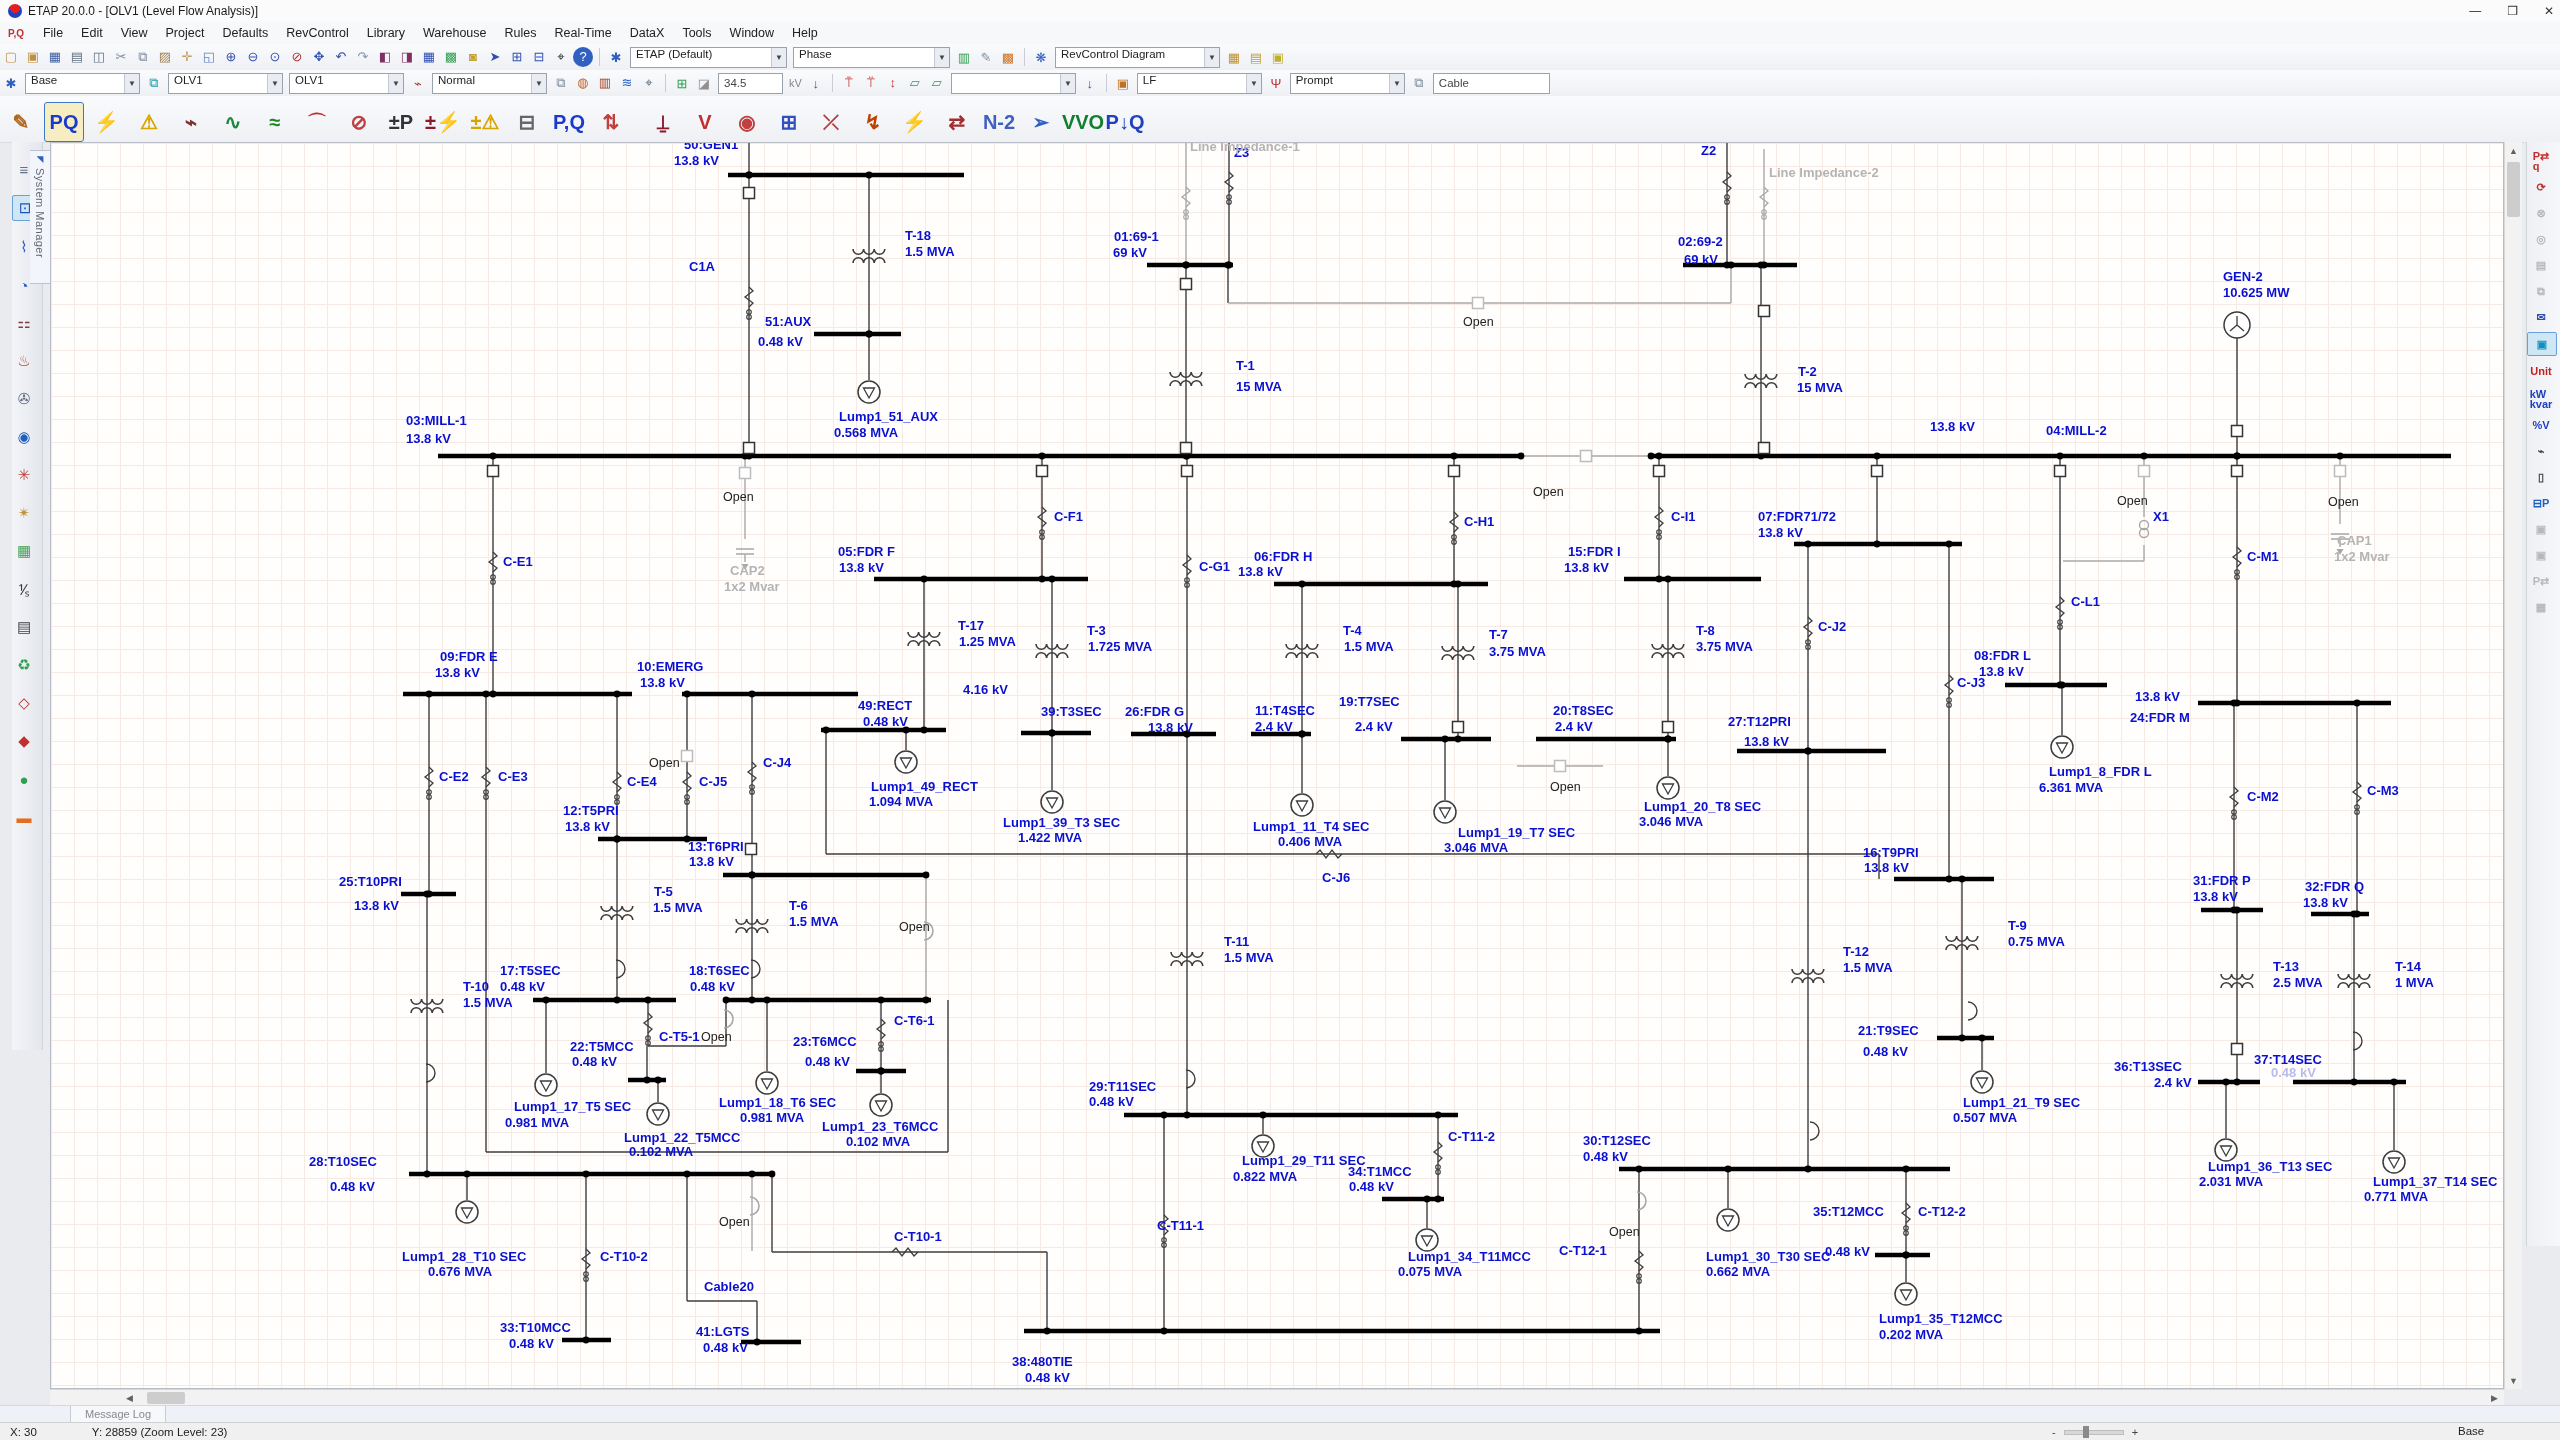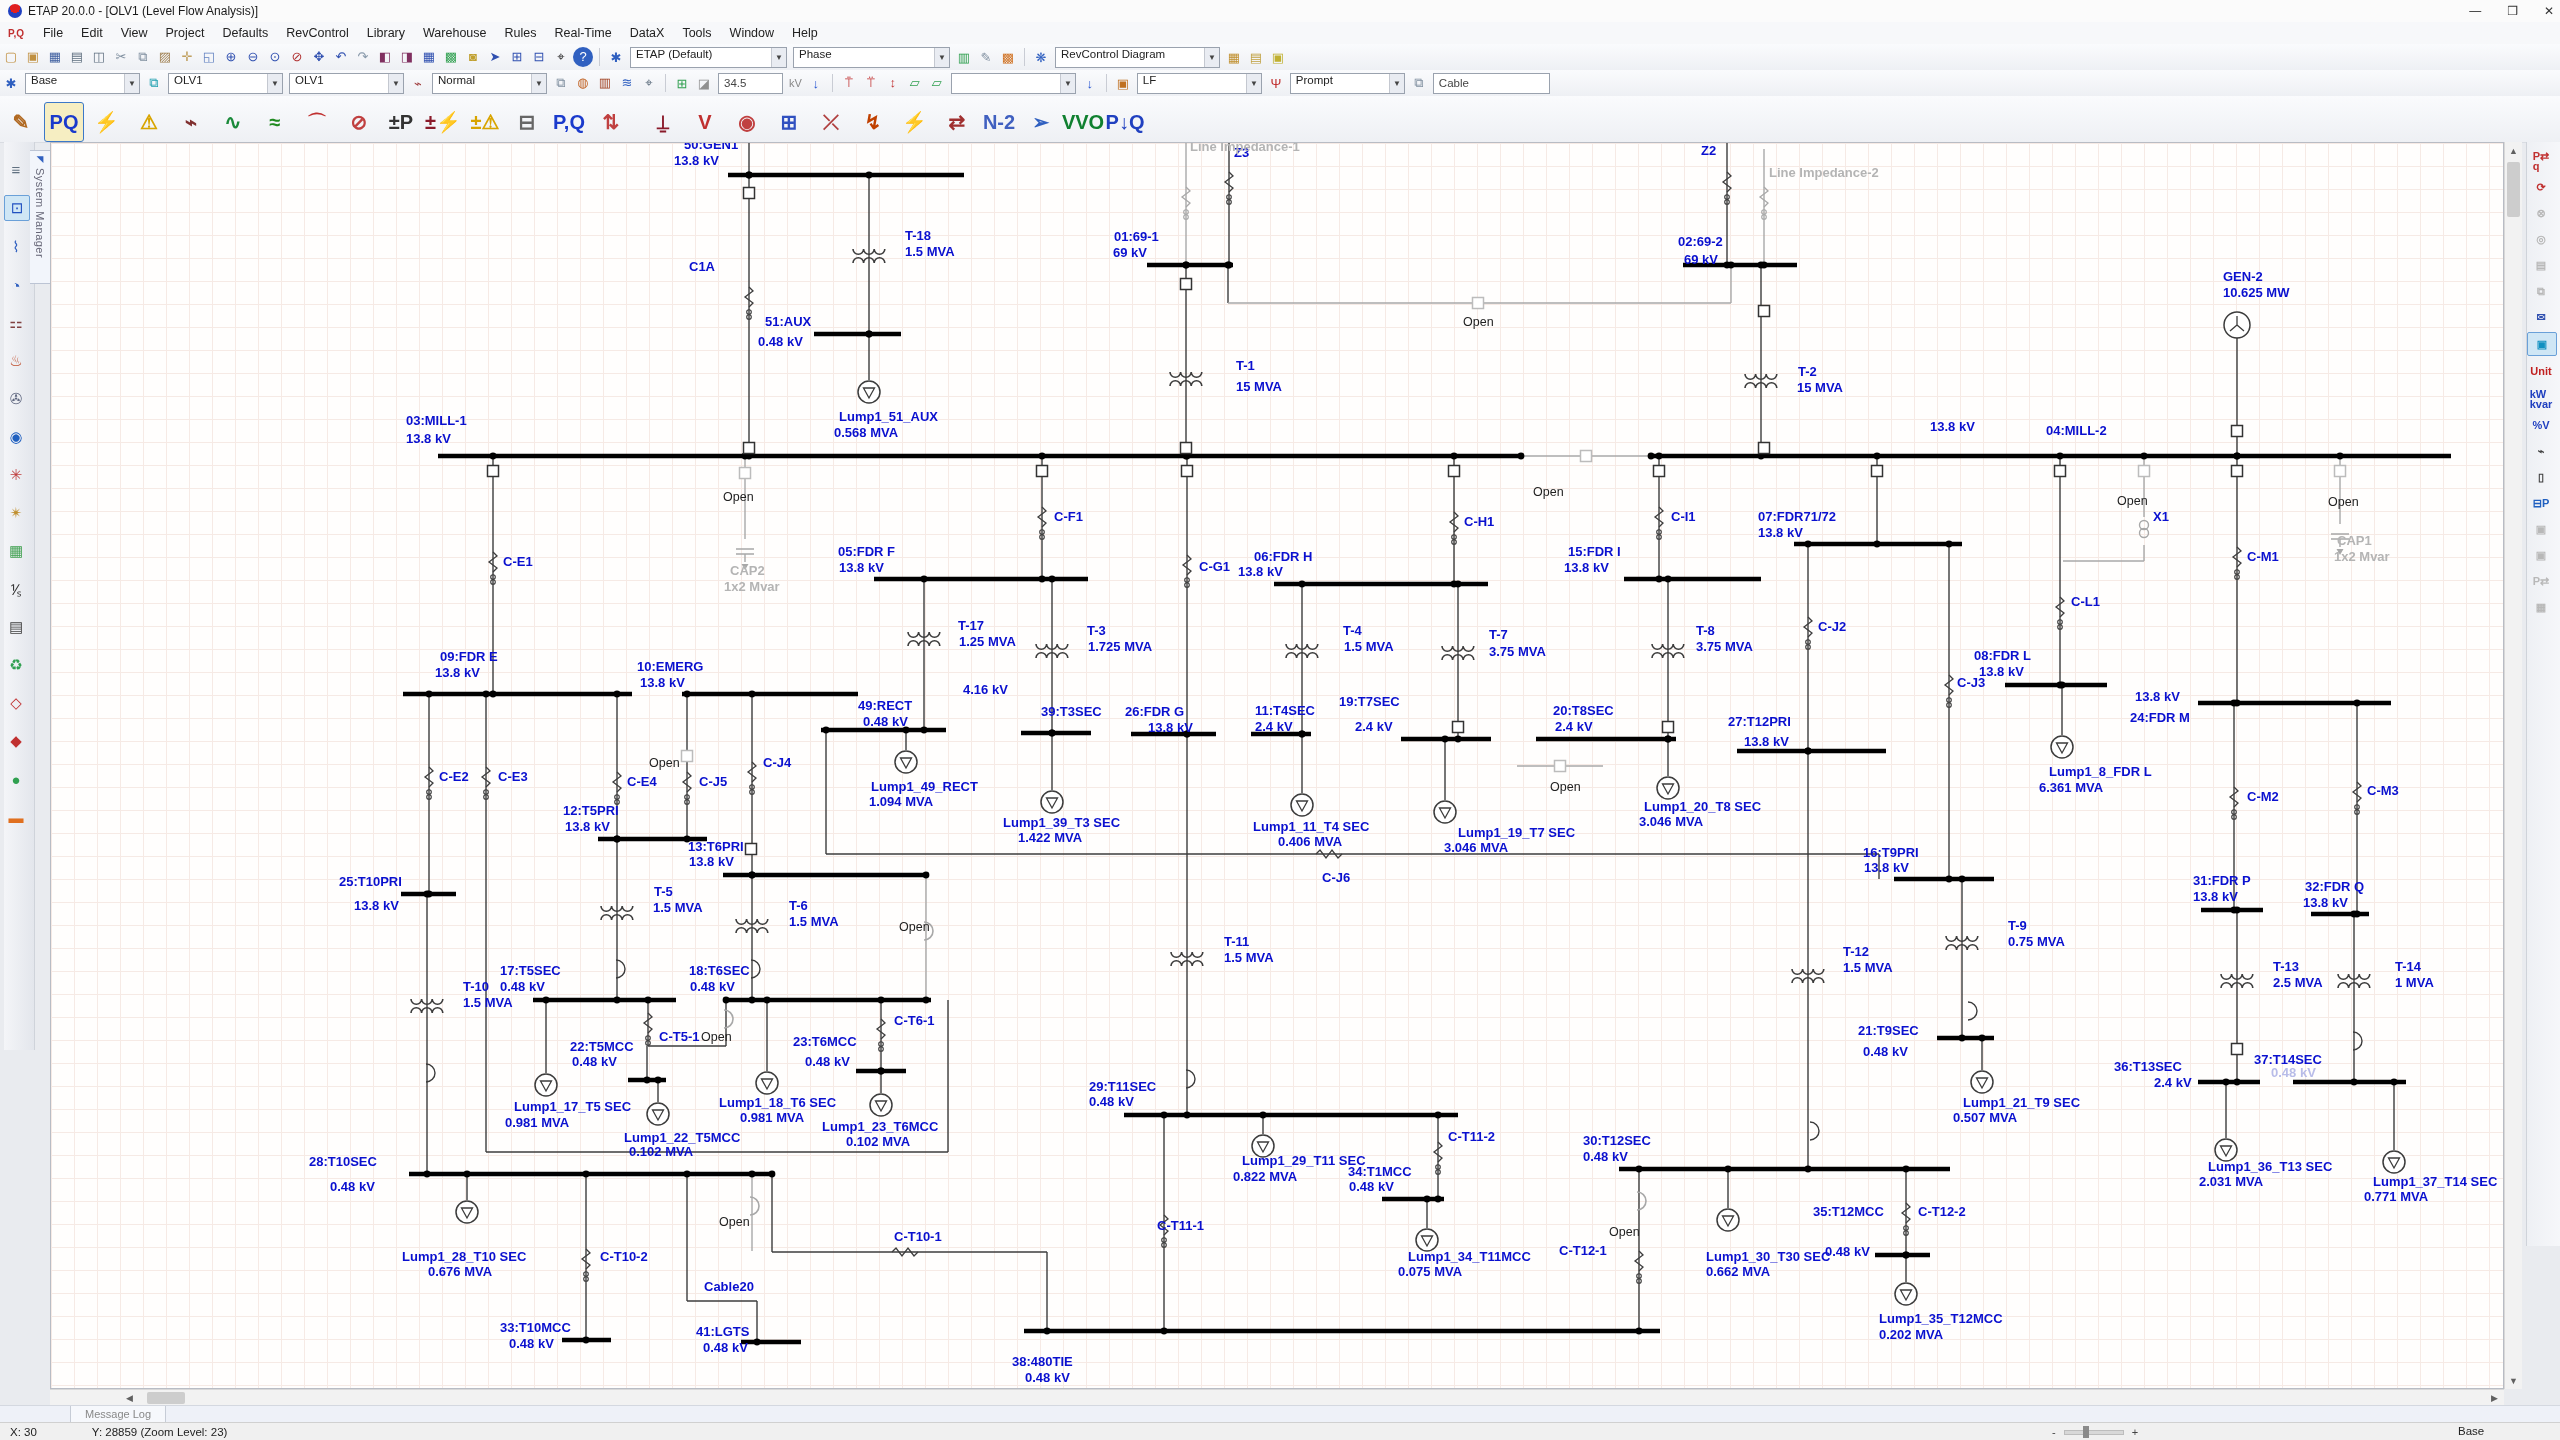--- a/index.html
+++ b/index.html
@@ -29,21 +29,21 @@
   .ic-sel2{background:#cfe6f5;border:1px solid #6aa0d8;}
   .sep{width:1px;height:18px;background:#c9ccd4;margin:0 5px;}
   .sep-b{width:1px;height:34px;background:#c9ccd4;margin:0 5px;}
   .combo{height:19px;background:#fff;border:1px solid #9aa2ae;display:inline-flex;align-items:flex-start;
     font-size:11.5px;color:#222;margin:0 3px;position:relative;padding-left:5px;}
   .combo .arr{position:absolute;right:0;top:0;width:14px;height:100%;background:#e9ecf2;
     border-left:1px solid #c4c8d0;display:flex;align-items:center;justify-content:center;font-size:8px;color:#444;}
   .field{height:19px;background:#fff;border:1px solid #9aa2ae;display:inline-flex;align-items:center;
     font-size:11.5px;color:#444;margin:0 3px;padding-left:5px;}
   
-  #left-toolbar{left:4px;top:142px;width:30px;height:900px;background:linear-gradient(90deg,#f4f5f8,#e3e6ec);
+  #left-toolbar{left:12px;top:142px;width:30px;height:900px;background:linear-gradient(90deg,#f4f5f8,#e3e6ec);
     border-right:1px solid #cfd3da;display:flex;flex-direction:column;align-items:center;padding-top:8px;}
   #left-toolbar .ic{width:24px;height:24px;margin:7px 0;font-size:15px;}
   #sysmgr-tab{left:30px;top:150px;width:20px;height:132px;background:#f2f5fb;border:1px solid #bcc4d4;
     border-left:none;display:flex;flex-direction:column;align-items:center;font-size:11px;color:#667;}
   #sysmgr-tab .pin{font-size:9px;color:#3060c0;margin:3px 0 4px;}
   #sysmgr-tab .vtxt{writing-mode:vertical-rl;letter-spacing:.5px;}
   #dock-strip{left:30px;top:142px;width:20px;height:1247px;background:#edeff3;z-index:-1;}
   #right-toolbar{left:2526px;top:142px;width:34px;height:1100px;background:linear-gradient(90deg,#eef0f4,#f6f7fa);
     border-left:1px solid #cfd3da;display:flex;flex-direction:column;align-items:center;padding-top:4px;}
   #right-toolbar .ic{width:28px;height:22px;margin:2px 0;font-size:11px;font-weight:bold;white-space:pre-line;line-height:10px;}

